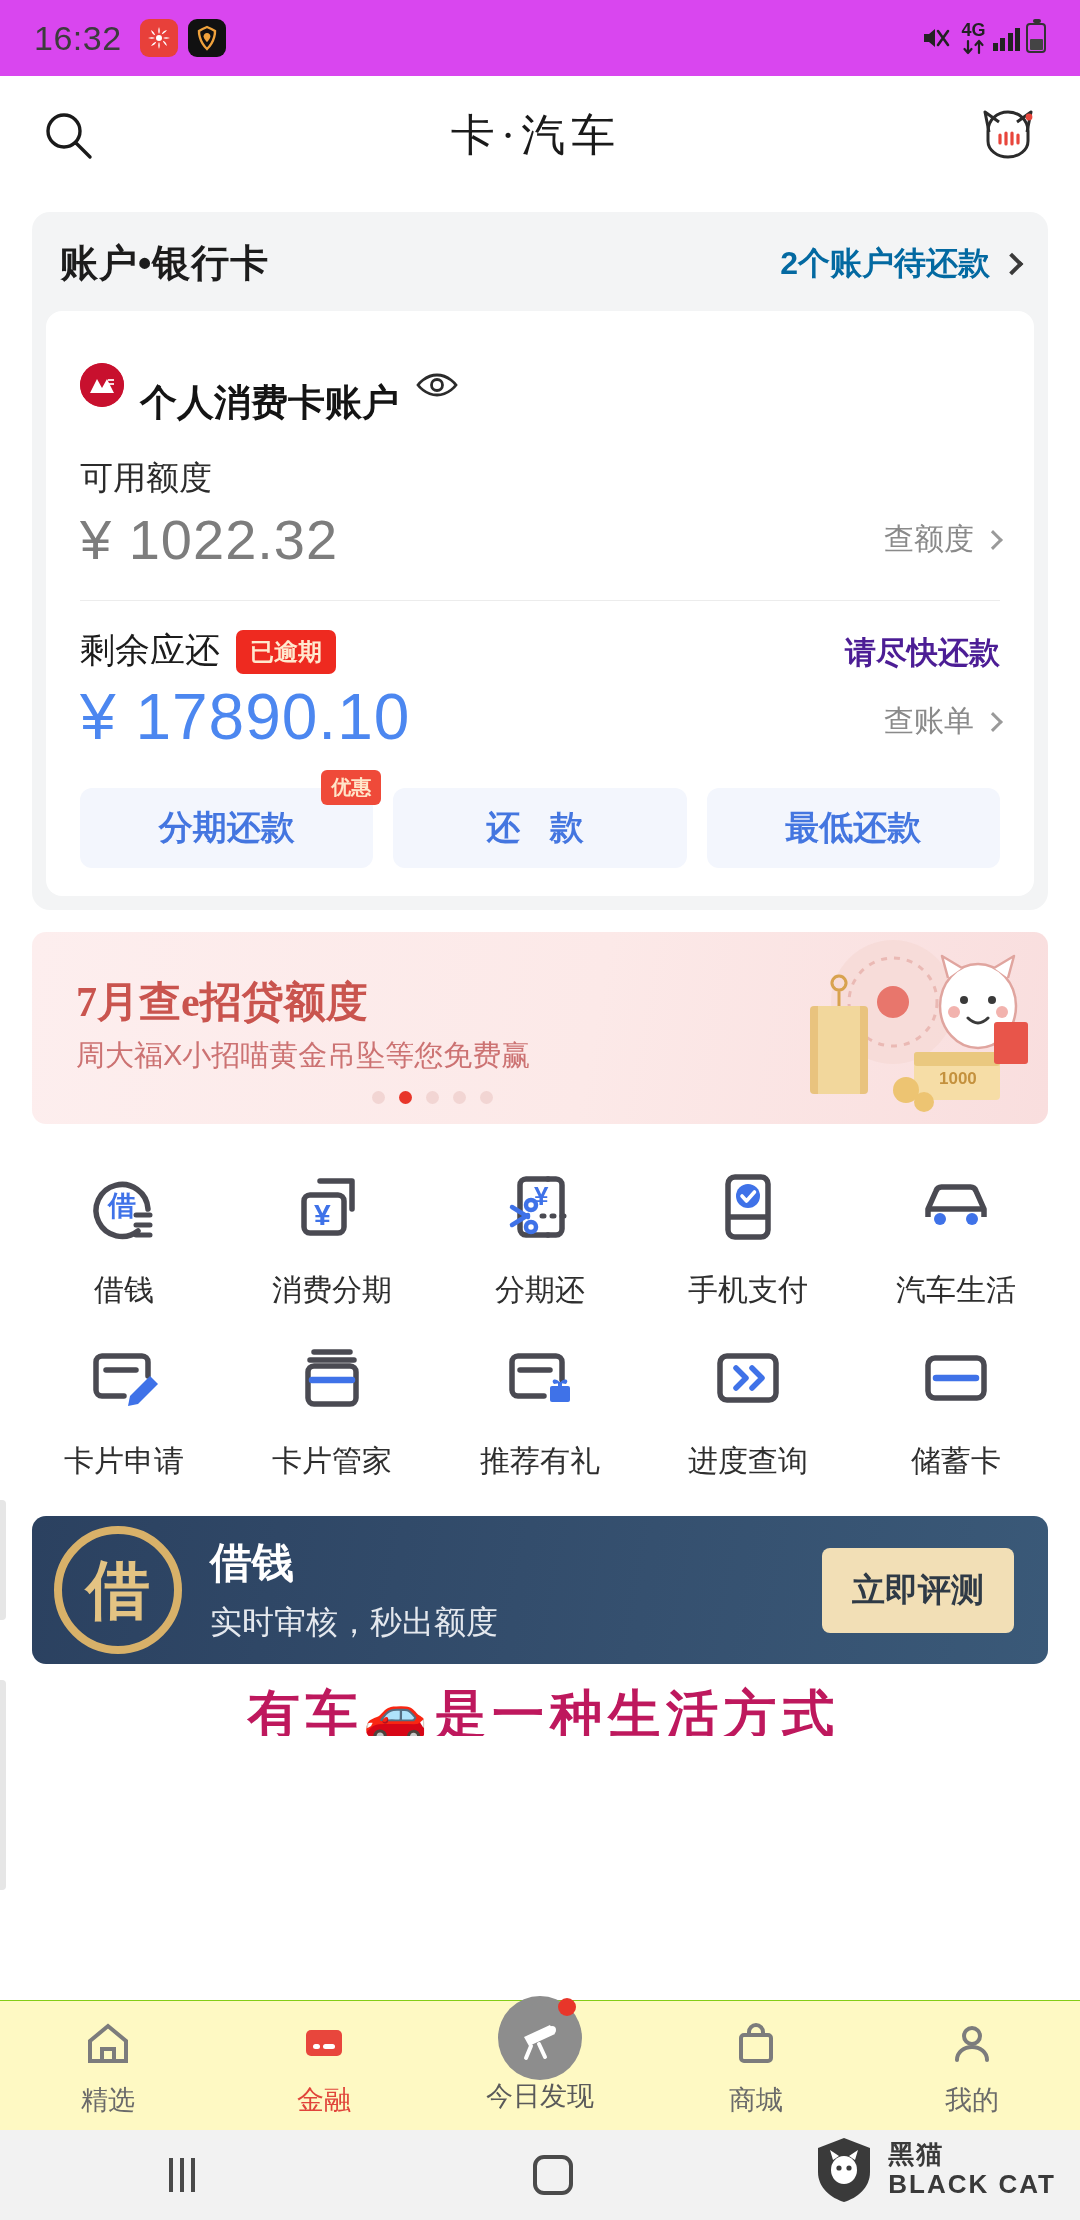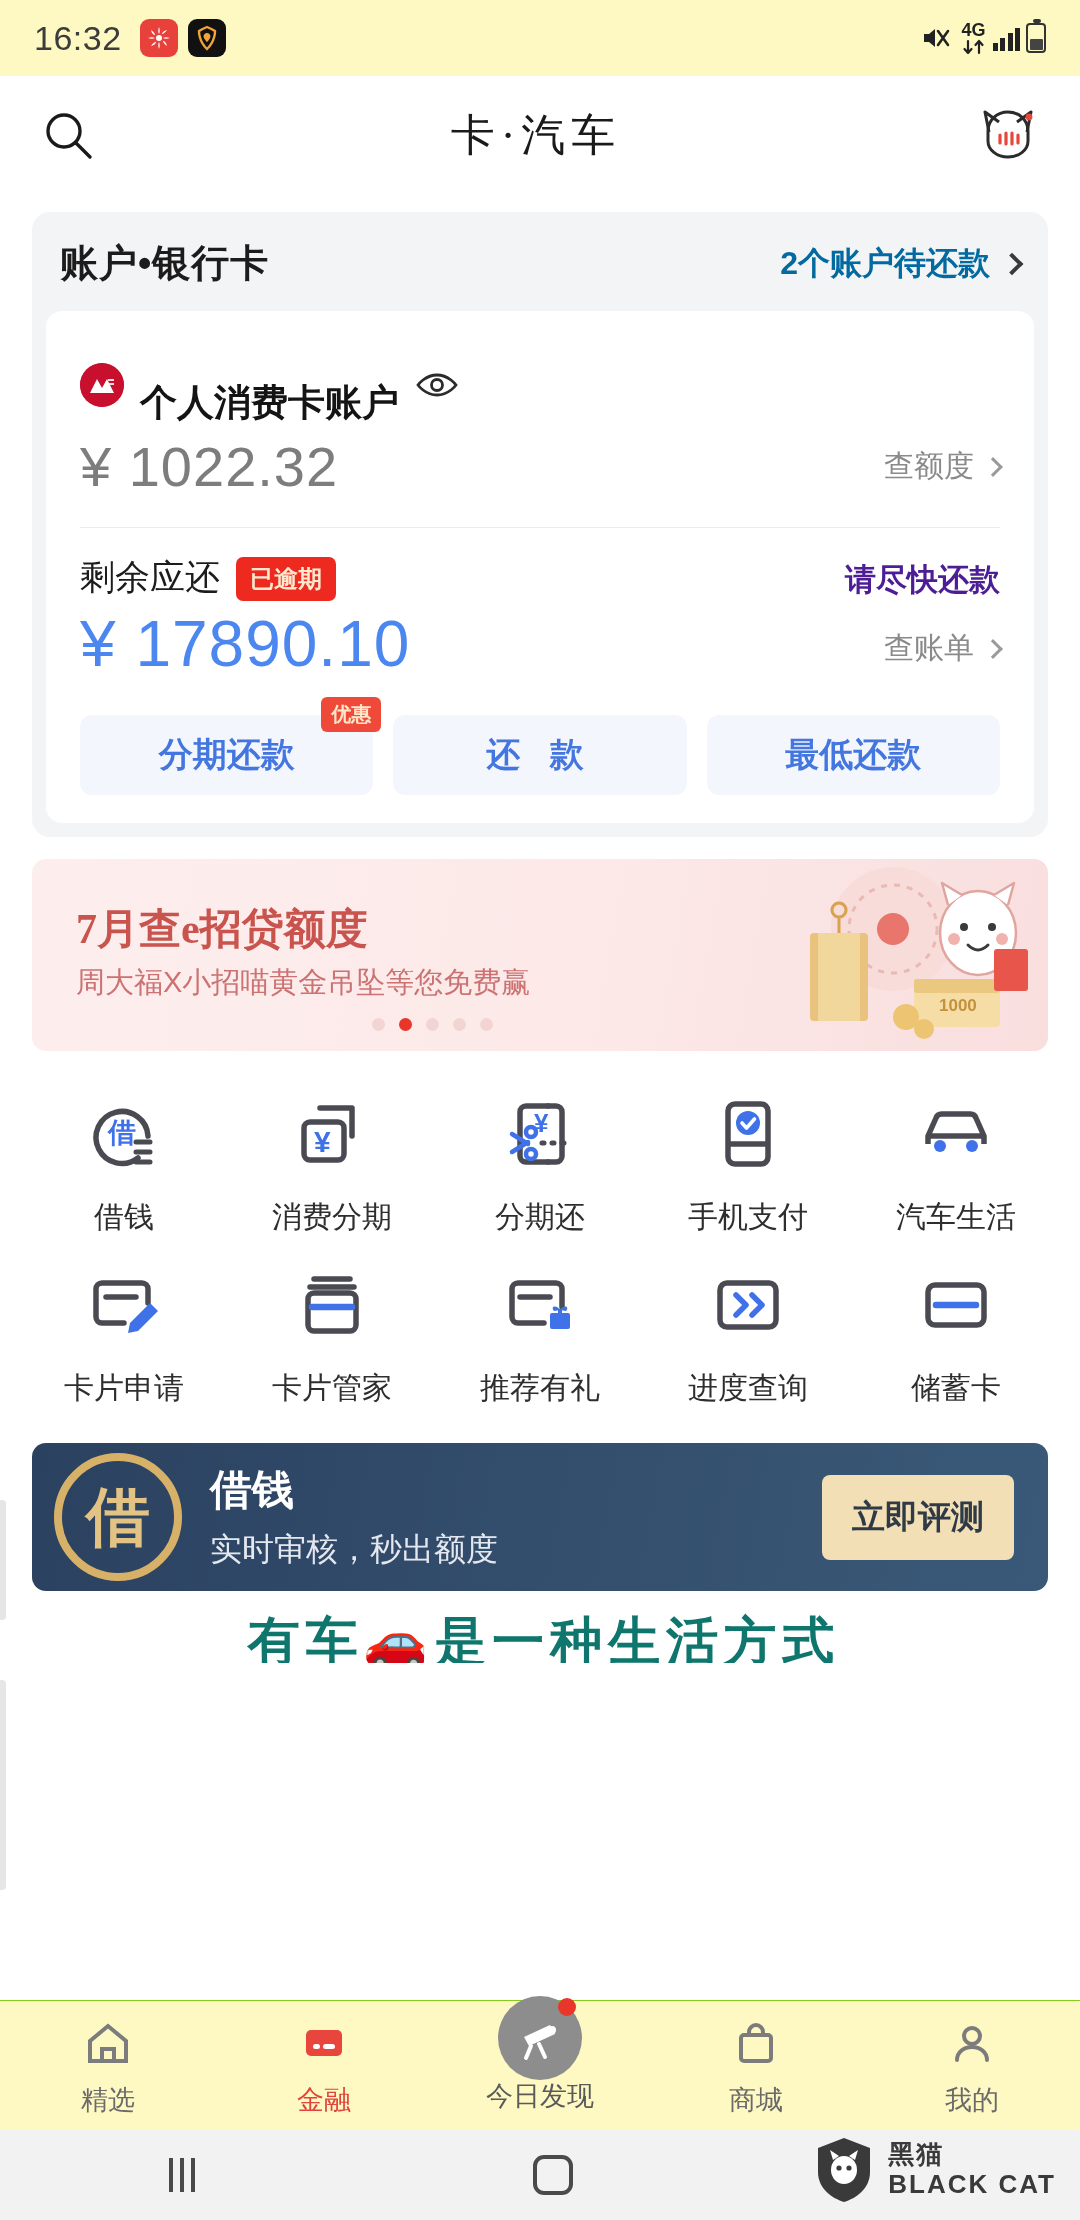--- a/index.html
+++ b/index.html
@@ -7,21 +7,21 @@
   body {
     font-family:"Liberation Sans","DejaVu Sans",sans-serif;
     background:#ffffff;
     position:relative;
     overflow:hidden;
   }
 
   
   .statusbar {
     height:76px; display:flex; align-items:center;
-    padding:0 34px; background:#fef9c3;justify-content:center;
+    padding:0 34px; background:#d946ef;justify-content:center;
   }
   .sb-time { font-size:34px; color:#3c3c3c; letter-spacing:.5px; }
   .sb-appicons { display:flex; gap:10px; margin-left:18px; }
   .sb-appicon { width:38px; height:38px; border-radius:9px; display:flex;align-items:center;justify-content:center; }
   .sb-app-a { background:#e8403a; }
   .sb-app-b { background:#111; }
   .sb-right { margin-left:auto; display:flex; align-items:center; gap:6px; }
   .sb-4g { font-size:18px; color:#222; line-height:1; font-weight:bold; }
   .bars { display:flex; align-items:flex-end; gap:2.5px; height:26px; }
   .bars i { width:5px; background:#222; display:block; }
@@ -91,21 +91,21 @@
 
   
   .loan { margin:24px 32px 0; height:148px; border-radius:14px; background:linear-gradient(100deg,#2b4160 0%,#35506f 60%,#3a5978 100%); position:relative; overflow:hidden; display:flex; align-items:center; }
   .loan-seal { width:128px;height:128px;border-radius:50%;border:8px solid #d8b169; margin-left:22px; display:flex;align-items:center;justify-content:center; flex:none; }
   .loan-seal span { color:#e3c383; font-size:64px; font-family:"Liberation Serif","DejaVu Serif",serif; font-weight:bold; }
   .loan-txt { margin-left:28px; }
   .loan-t1 { font-size:42px; color:#fff; font-weight:bold; }
   .loan-t2 { font-size:32px; color:#e4e8ee; margin-top:10px; }
   .loan-btn { margin-left:auto; margin-right:34px; background:#f2dfb6; color:#2f3a46; font-size:33px; font-weight:bold; padding:20px 30px; border-radius:8px; }
 
-  .teaser { margin:16px 0 0; text-align:center; font-size:52px; color:#0f766e; font-weight:bold; letter-spacing:6px; height:56px; overflow:hidden; font-family:"Liberation Serif","DejaVu Serif",serif;padding-left:8px; }
+  .teaser { margin:16px 0 0; text-align:center; font-size:52px; color:#be185d; font-weight:bold; letter-spacing:6px; height:56px; overflow:hidden; font-family:"Liberation Serif","DejaVu Serif",serif;padding-left:8px; }
 
   
   .tabbar { position:absolute; left:0; right:0; bottom:90px; height:130px; background:#fef9c3; border-top:1px solid #84cc16; display:flex; align-items:center; }
   .tab { flex:1; display:flex; flex-direction:column; align-items:center; gap:10px; position:relative; }
   .tab-ico { height:58px; display:flex; align-items:center; justify-content:center; }
   .tab-lbl { font-size:27px; color:#6a6a6a; }
   .tab.active .tab-lbl { color:#e0443a; }
   .tab.center .tab-ico { width:84px;height:84px;border-radius:50%;background:#8d8d8d; margin-top:-22px; position:relative; }
   .tab.center .tab-lbl { margin-top:-12px; color:#5a5a5a; }
   .reddot { position:absolute; top:2px; right:6px; width:18px;height:18px;border-radius:50%;background:#e8362a; }
@@ -201,20 +201,21 @@
             <path d="M28 16h6v2h-6zM28 20h6v2h-6z" fill="#fff" opacity=".85"></path>
           </svg>
       </div>
       <div class="card-title">个人消费卡账户</div>
       <svg class="eye" width="44" height="28" viewBox="0 0 44 28">
         <path d="M3 14s7-10 19-10 19 10 19 10-7 10-19 10S3 14 3 14z" fill="none" stroke="#2b2b2b" stroke-width="2.8"></path>
         <circle cx="22" cy="14" r="5.5" fill="none" stroke="#2b2b2b" stroke-width="2.8"></circle>
       </svg>
     </div>
 
+    <div class="lbl">可用额度</div>
     <div class="amt-row">
       <div class="amt-gray">¥ 1022.32</div>
       <div class="right-link">
         <div class="right-link-txt">查额度</div>
         <span class="chev"></span>
       </div>
     </div>
 
     <div class="divider"></div>
 

